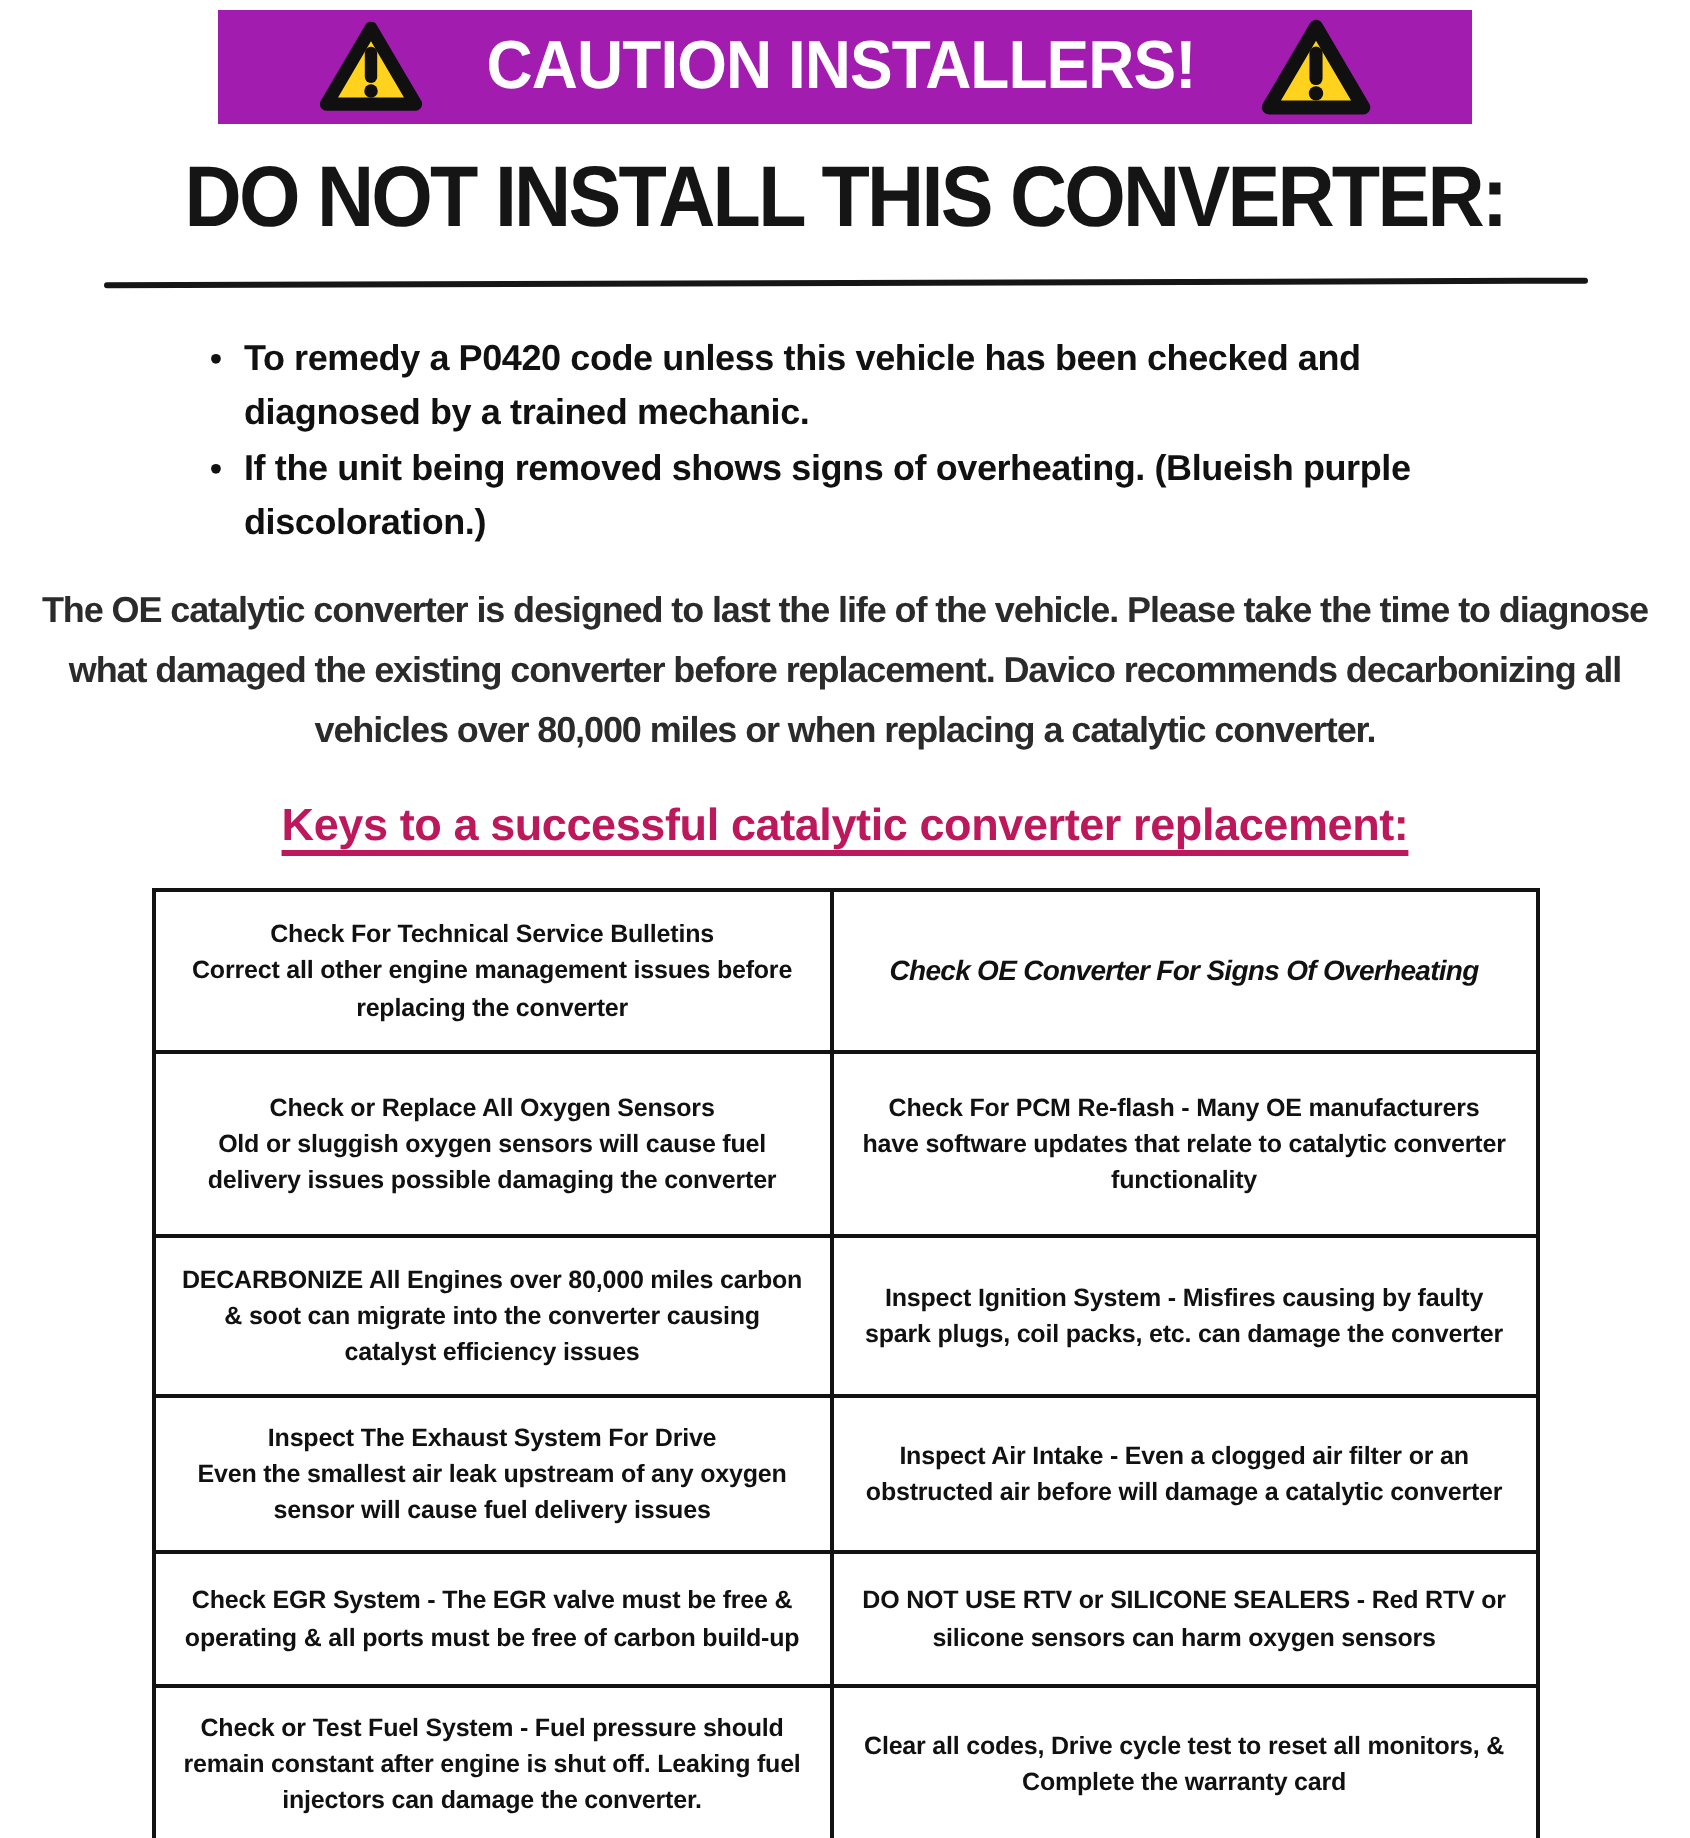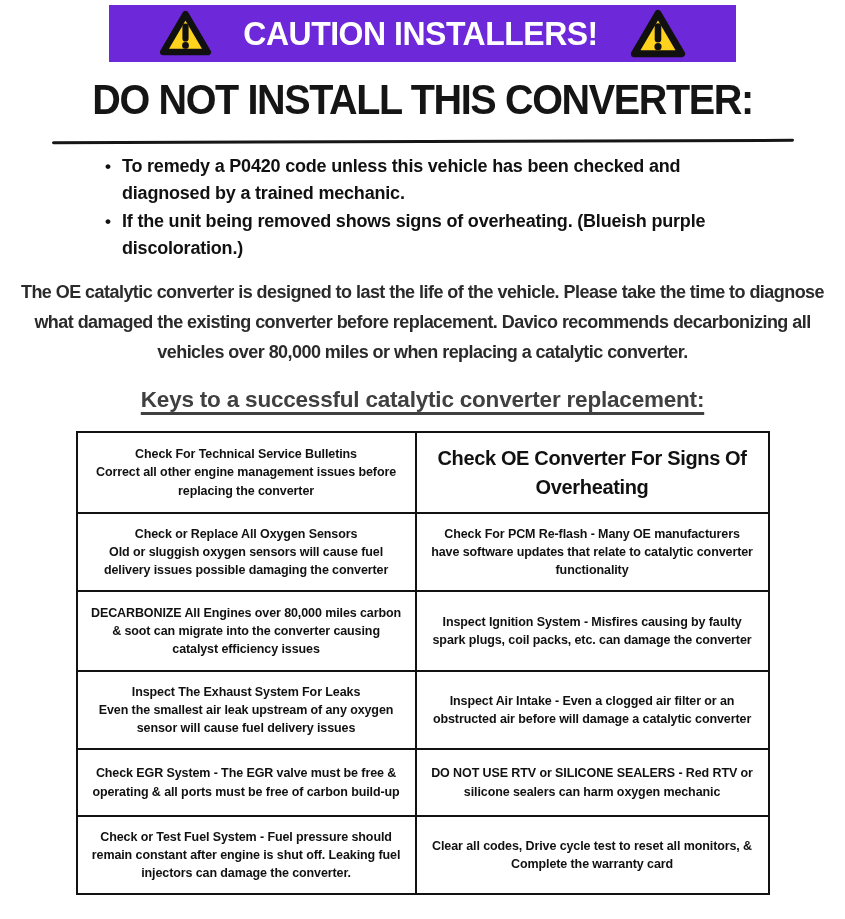--- a/index.html
+++ b/index.html
@@ -44,21 +44,21 @@
   .divider {
     width: 742px; height: 3px;
     background: #161616;
     margin: 16px auto 0;
     transform: rotate(-0.18deg);
     border-radius: 2px;
   }
 
   
   ul.warnings {
-    margin: 10px 0 0 104px;
+    margin: 23px 0 0 104px;
     padding: 0;
     width: 662px;
     list-style: none;
   }
   ul.warnings li {
     position: relative;
     padding-left: 18px;
     font-weight: bold;
     font-size: 18px;
     line-height: 27px;
@@ -88,21 +88,21 @@
   
   h2.keys {
     text-align: center;
     font-size: 22.5px;
     font-weight: 800;
     margin: 20px 4px 0;
     letter-spacing: -0.2px;
     text-decoration: underline;
     text-decoration-thickness: 2.5px;
     text-underline-offset: 5px;
-    color: #404040;
+    color: #be185d;
   }
 
   
   table.keys-table {
     width: 694px;
     margin: 18px auto 0;
     border-collapse: collapse;
     table-layout: fixed;
   }
   table.keys-table td {
@@ -113,36 +113,37 @@
     font-weight: bold;
     font-size: 12.5px;
     line-height: 1.45;
     letter-spacing: -0.1px;
     padding: 6px 13px;
     white-space: pre-line;
     color: #111;
   }
   table.keys-table td.col-left  { width: 49%; text-align: center; }
   table.keys-table tr:nth-child(1) td { height: 81px; }
-  table.keys-table tr:nth-child(2) td { height: 78px; }
+  table.keys-table tr:nth-child(2) td { height: 92px; }
   table.keys-table tr:nth-child(3) td { height: 80px; }
   table.keys-table tr:nth-child(4) td { height: 78px; }
   table.keys-table tr:nth-child(5) td { height: 67px; border-radius: 16px; }
   table.keys-table tr:nth-child(6) td { height: 78px; }
   table.keys-table td.big {
-    font-size: 20px;
+    font-size: 14px;
     letter-spacing: -0.35px;
+    font-style: italic;
   }
 </style>
 </head>
 <body>
 
 <div class="page">
 
-  <header class="banner" style="background: #6d28d9;">
+  <header class="banner" style="background: #a21caf;">
     <span class="tri">
       <svg width="53" height="47" viewBox="0 0 64 57" aria-hidden="true">
         <path d="M32 5 L59 51 H5 Z" fill="#FFD21E" stroke="#101010" stroke-width="8" stroke-linejoin="round"></path>
         <line x1="32" y1="20" x2="32" y2="34.5" stroke="#101010" stroke-width="7.5" stroke-linecap="round"></line>
         <circle cx="32" cy="43" r="4.1" fill="#101010"></circle>
       </svg>
     </span>
     <span class="banner-text">CAUTION INSTALLERS!</span>
     <span class="tri">
       <svg width="56" height="50" viewBox="0 0 64 57" aria-hidden="true">
@@ -176,27 +177,27 @@
       <tr>
         <td class="col-left">Check or Replace All Oxygen Sensors
 Old or sluggish oxygen sensors will cause fuel delivery issues possible damaging the converter</td>
         <td>Check For PCM Re-flash - Many OE manufacturers have software updates that relate to catalytic converter functionality</td>
       </tr>
       <tr>
         <td class="col-left">DECARBONIZE All Engines over 80,000 miles carbon &amp; soot can migrate into the converter causing catalyst efficiency issues</td>
         <td>Inspect Ignition System - Misfires causing by faulty spark plugs, coil packs, etc. can damage the converter</td>
       </tr>
       <tr>
-        <td class="col-left">Inspect The Exhaust System For Leaks
+        <td class="col-left">Inspect The Exhaust System For Drive
 Even the smallest air leak upstream of any oxygen sensor will cause fuel delivery issues</td>
         <td>Inspect Air Intake - Even a clogged air filter or an obstructed air before will damage a catalytic converter</td>
       </tr>
       <tr>
         <td class="col-left">Check EGR System - The EGR valve must be free &amp; operating &amp; all ports must be free of carbon build-up</td>
-        <td>DO NOT USE RTV or SILICONE SEALERS - Red RTV or silicone sealers can harm oxygen mechanic</td>
+        <td>DO NOT USE RTV or SILICONE SEALERS - Red RTV or silicone sensors can harm oxygen sensors</td>
       </tr>
       <tr>
         <td class="col-left">Check or Test Fuel System - Fuel pressure should remain constant after engine is shut off.  Leaking fuel injectors can damage the converter.</td>
         <td>Clear all codes,  Drive cycle test to reset all monitors, &amp; Complete the warranty card</td>
       </tr>
     </tbody>
   </table>
 
 </div>
 

